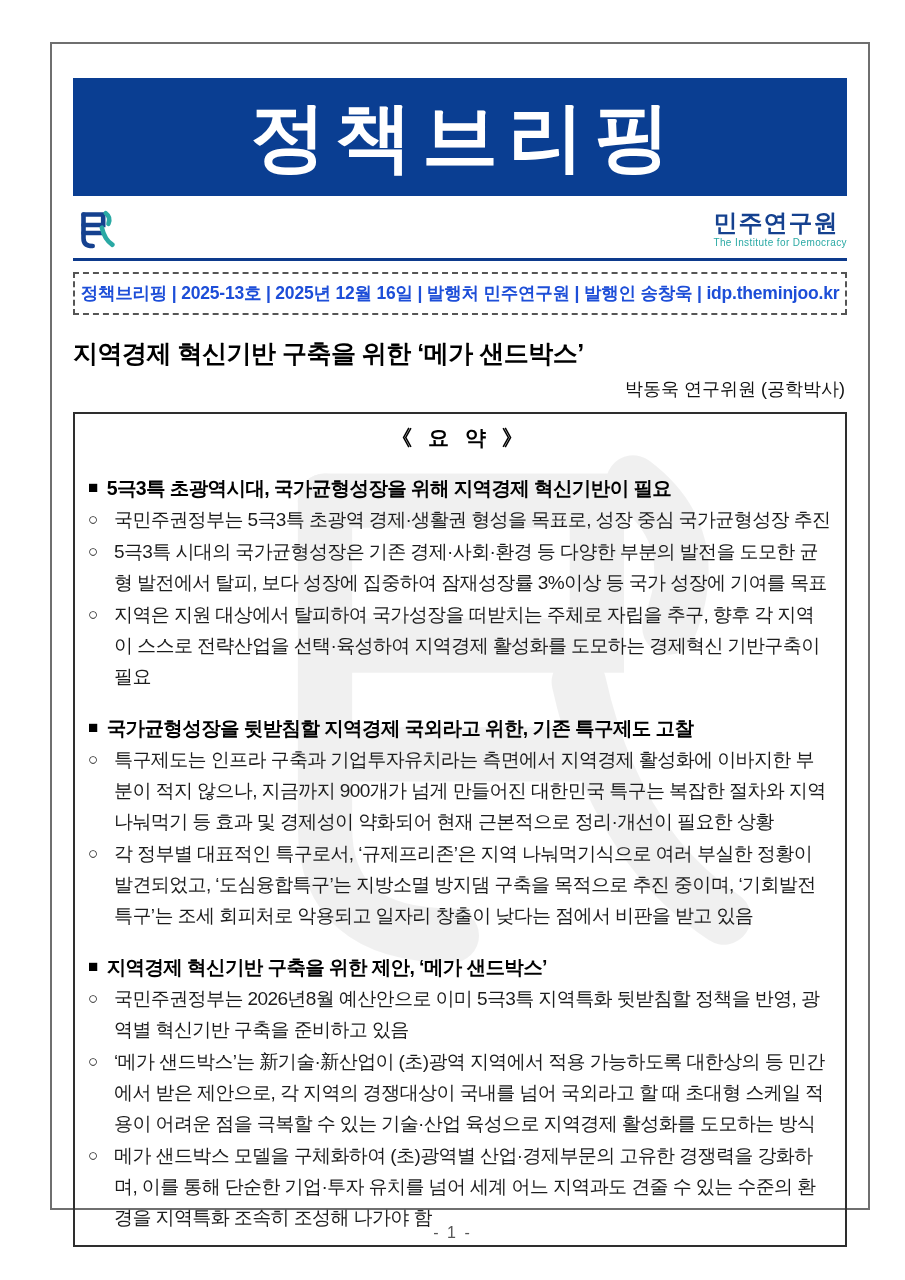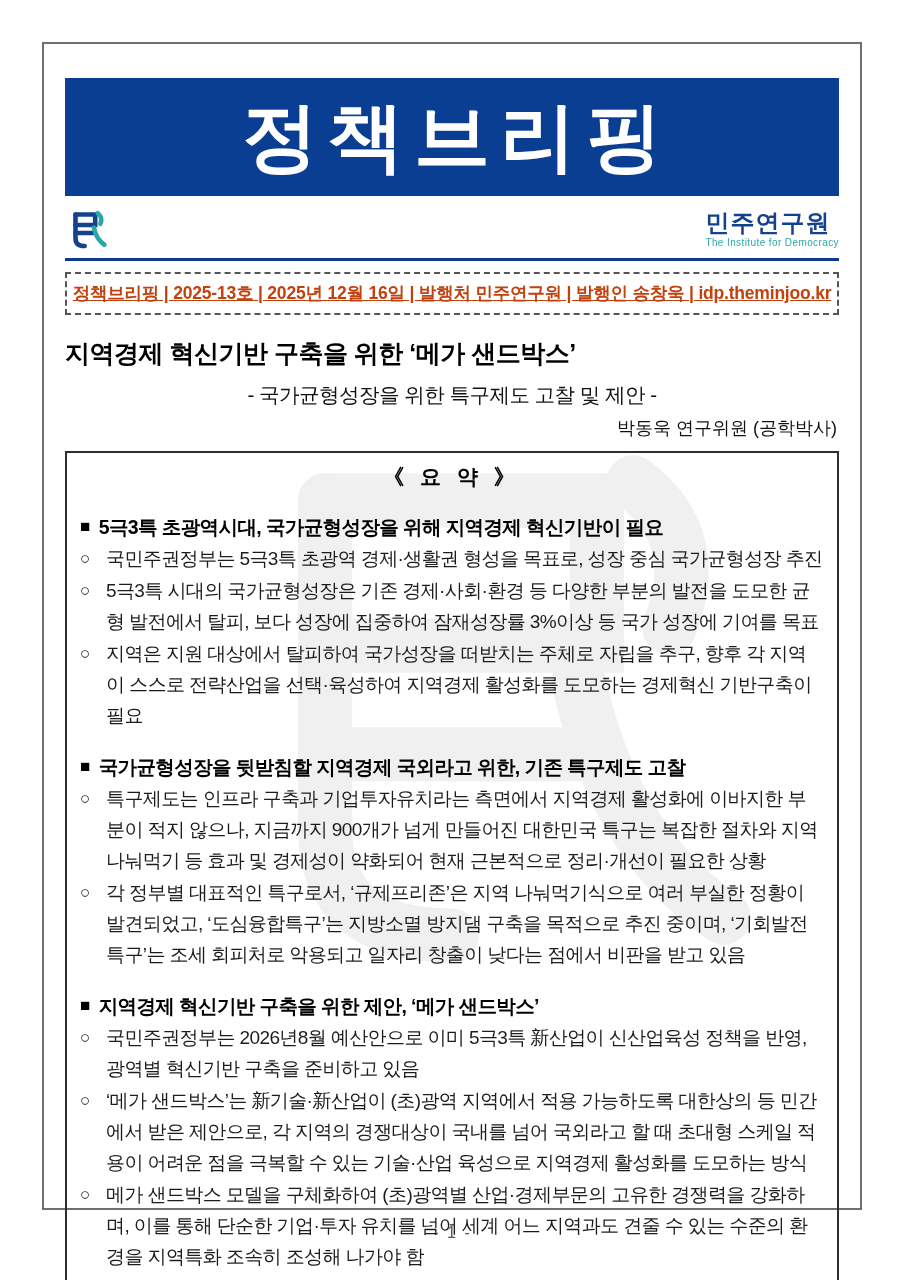--- a/index.html
+++ b/index.html
@@ -5,21 +5,21 @@
   html,body{margin:0;padding:0;}
   body{
     width:905px;height:1280px;
     background:#ffffff;
     font-family:"Liberation Sans","DejaVu Sans",sans-serif;
     color:#1a1a1a;
     position:relative;
     overflow:hidden;
   }
   .page-frame{
-    position:absolute;left:42px;top:42px;
+    position:absolute;left:50px;top:42px;
     width:820px;height:1168px;
     border:2px solid #6f6f6f;
     box-sizing:border-box;
     padding:0 21px;
     background:transparent;
   }
   
   .watermark{
     position:absolute;left:180px;top:300px;
     width:580px;height:800px;
@@ -56,22 +56,21 @@
   .divider{margin-top:5px;height:3px;background:#0d3a8c;}
   
   .meta-box{
     margin-top:11px;
     border:2px dashed #555555;
     padding:7px 0 8px;
     text-align:center;
     font-weight:bold;
     font-size:17.5px;
     letter-spacing:-0.2px;
-    color:#c2410c;
-    text-decoration:underline;
+    color:#1d4ed8;
   }
   
   .article-title{
     margin-top:22px;
     font-size:25px;
     font-weight:bold;
     color:#000;
     letter-spacing:-0.5px;
   }
   .article-subtitle{
@@ -169,21 +168,20 @@
       </div>
     </div>
 
     <div class="divider"></div>
 
     <div class="meta-box">
       <span>정책브리핑 | 2025-13호 | 2025년 12월 16일 | 발행처 민주연구원 | 발행인 송창욱 | idp.theminjoo.kr</span>
     </div>
 
     <div class="article-title">지역경제 혁신기반 구축을 위한 ‘메가 샌드박스’</div>
-    <div class="article-subtitle">- 국가균형성장을 위한 특구제도 고찰 및 제안 -</div>
     <div class="article-author">박동욱 연구위원 (공학박사)</div>
 
     <div class="summary-box">
       <div class="summary-title">《 요 약 》</div>
 
       <div class="sum-section">
         <div class="sec-heading">
           <span class="sq">■</span>
           <span>5극3특 초광역시대, 국가균형성장을 위해 지역경제 혁신기반이 필요</span>
         </div>
@@ -216,21 +214,21 @@
         </div>
       </div>
 
       <div class="sum-section">
         <div class="sec-heading">
           <span class="sq">■</span>
           <span>지역경제 혁신기반 구축을 위한 제안, ‘메가 샌드박스’</span>
         </div>
         <div class="bullet">
           <span class="bm">○</span>
-          <span class="bt">국민주권정부는 2026년8월 예산안으로 이미 5극3특 新산업이 신산업육성 정책을 반영, 광역별 혁신기반 구축을 준비하고 있음</span>
+          <span class="bt">국민주권정부는 2026년8월 예산안으로 이미 5극3특 지역특화 뒷받침할 정책을 반영, 광역별 혁신기반 구축을 준비하고 있음</span>
         </div>
         <div class="bullet">
           <span class="bm">○</span>
           <span class="bt">‘메가 샌드박스’는 新기술·新산업이 (초)광역 지역에서 적용 가능하도록 대한상의 등 민간에서 받은 제안으로, 각 지역의 경쟁대상이 국내를 넘어 국외라고 할 때 초대형 스케일 적용이 어려운 점을 극복할 수 있는 기술·산업 육성으로 지역경제 활성화를 도모하는 방식</span>
         </div>
         <div class="bullet">
           <span class="bm">○</span>
           <span class="bt">메가 샌드박스 모델을 구체화하여 (초)광역별 산업·경제부문의 고유한 경쟁력을 강화하며, 이를 통해 단순한 기업·투자 유치를 넘어 세계 어느 지역과도 견줄 수 있는 수준의 환경을 지역특화 조속히 조성해 나가야 함</span>
         </div>
       </div>

